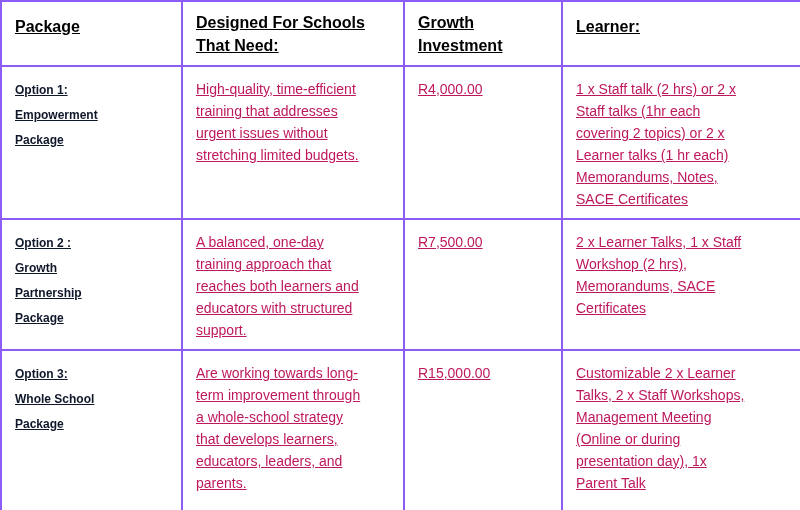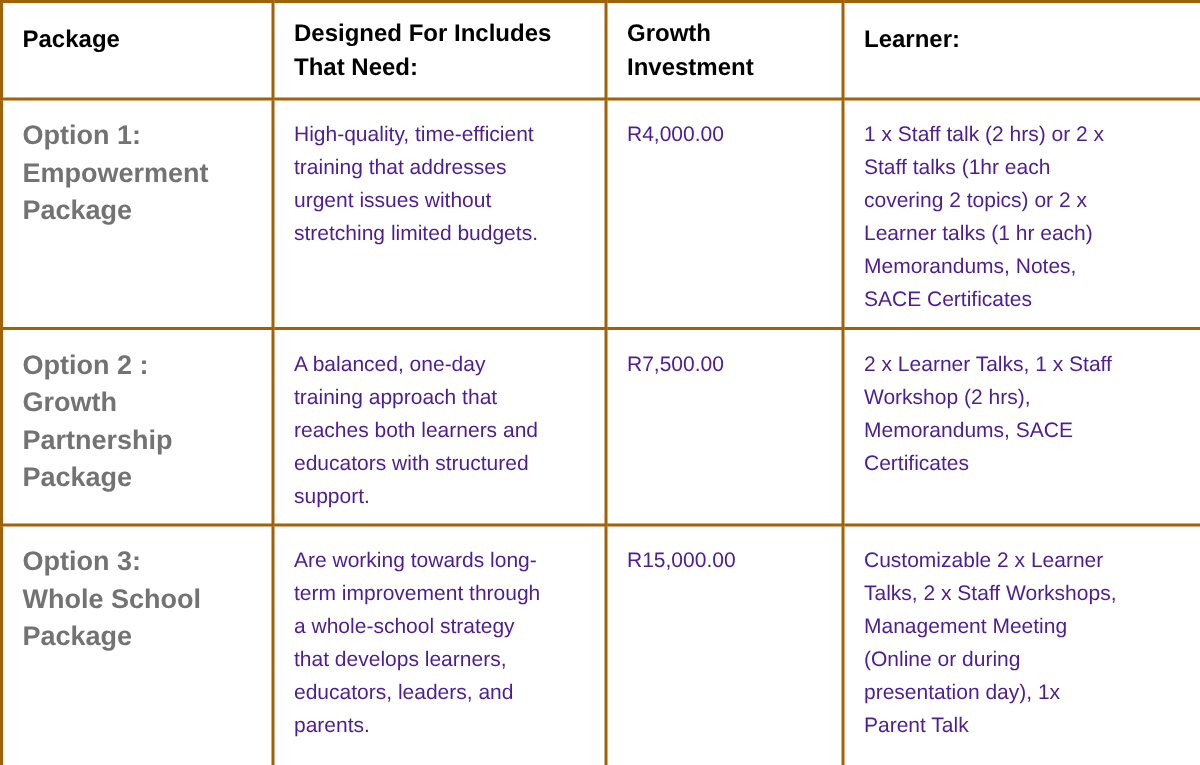--- a/index.html
+++ b/index.html
@@ -18,68 +18,69 @@
     border-collapse: collapse;
     table-layout: fixed;
     width: 800px;
   }
   col.c-package   { width: 181px; }
   col.c-designed  { width: 222px; }
   col.c-invest    { width: 158px; }
   col.c-includes  { width: 239px; }
 
   th, td {
-    border: 2px solid #a16207;
+    border: 2px solid #8b5cf6;
     vertical-align: top;
     text-align: left;
     padding: 9px 10px 8px 13px;
     white-space: pre-line;
     overflow: hidden;
+    text-decoration: underline;
   }
   thead tr { height: 64px; }
   tbody tr.r1, tbody tr.r2 { height: 121px; }
   tbody tr.r3 { height: 180px; } 
 
   th {
     font-size: 16px;
     line-height: 23px;
     font-weight: bold;
     color: #000000;
   }
   th.single { padding-top: 13px; }
 
   td.package {
-    font-size: 18px;
+    font-size: 12px;
     line-height: 25px;
     font-weight: bold;
-    color: #737373;
+    color: #0f172a;
     padding-top: 11px;
   }
   td.body-cell {
     font-size: 14px;
     line-height: 22px;
     font-weight: normal;
-    color: #4c1d95;
+    color: #be185d;
     padding-top: 11px;
   }
 </style>
 </head>
 <body>
 
 <table class="pricing">
   <colgroup>
     <col class="c-package">
     <col class="c-designed">
     <col class="c-invest">
     <col class="c-includes">
   </colgroup>
   <thead>
     <tr>
       <th class="single">Package</th>
-      <th>Designed For Includes
+      <th>Designed For Schools
 That Need:</th>
       <th>Growth
 Investment</th>
       <th class="single">Learner:</th>
     </tr>
   </thead>
   <tbody>
     <tr class="r1">
       <td class="package">Option 1:
 Empowerment

